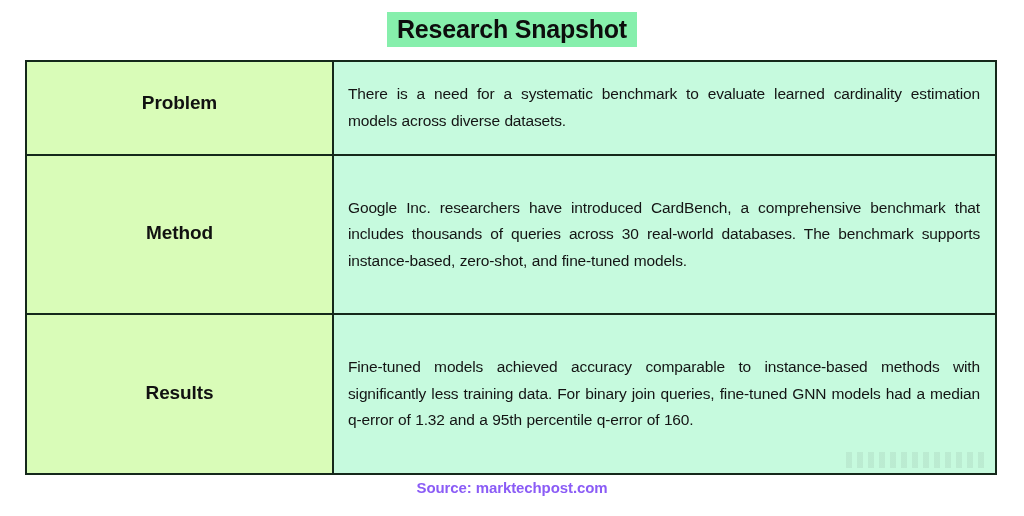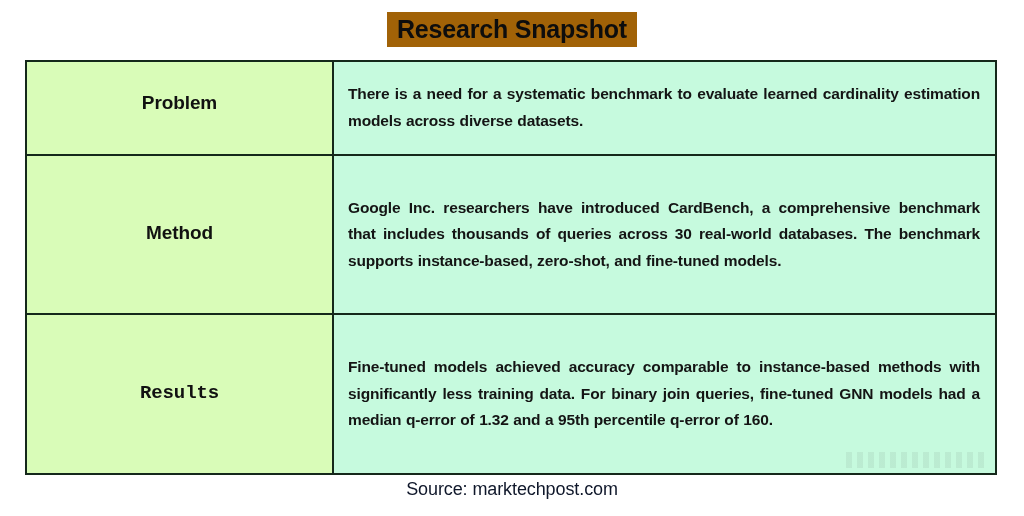--- a/index.html
+++ b/index.html
@@ -29,21 +29,21 @@
     top: 12px;
     width: 1024px;
     text-align: center;
   }
   .title {
     display: inline-block;
     font-size: 25px;
     font-weight: bold;
     color: #0d0d0d;
     letter-spacing: -0.2px;
-    background: #a16207;
+    background: #86efac;
     padding: 4px 10px 5px 10px;
     line-height: 1.05;
   }
 
   
   .snapshot-table {
     position: absolute;
     left: 25px;
     top: 60px;
     width: 972px;
@@ -74,52 +74,52 @@
     font-size: 19px;
     font-weight: bold;
     color: #111111;
     line-height: 1.2;
     letter-spacing: -0.1px;
   }
 
   .body-text {
     display: block;
     font-size: 15.5px;
-    font-weight: bold;
+    font-weight: normal;
     color: #141414;
     line-height: 1.72;
     text-align: justify;
     text-justify: inter-word;
     padding: 2px 15px 2px 14px;
     letter-spacing: -0.15px;
     word-spacing: 0.4px;
   }
 
   
   .row-problem { height: 94px; }
   .row-method  { height: 159px; }
   .row-results { height: 160px; }
 
   
   .row-problem .label-text { transform: translateY(-5px); }
   .row-method  .label-text { transform: translateY(-1px); }
-  .row-results .label-text { transform: translateY(-1px); font-family: Liberation Mono, monospace; }
+  .row-results .label-text { transform: translateY(-1px); }
 
   
   .footer {
     position: absolute;
     left: 0;
     top: 479px;
     width: 1024px;
     text-align: center;
   }
   .footer-text {
-    font-size: 18px;
-    font-weight: normal;
-    color: #0f172a;
+    font-size: 15px;
+    font-weight: bold;
+    color: #8b5cf6;
     letter-spacing: -0.1px;
   }
 
   
   .watermark {
     position: absolute;
     left: 846px;
     top: 452px;
     width: 140px;
     height: 16px;

